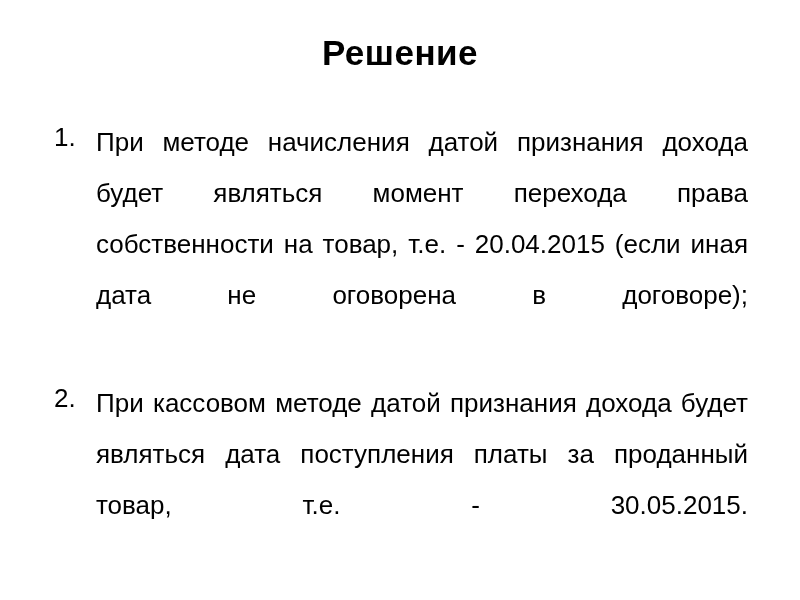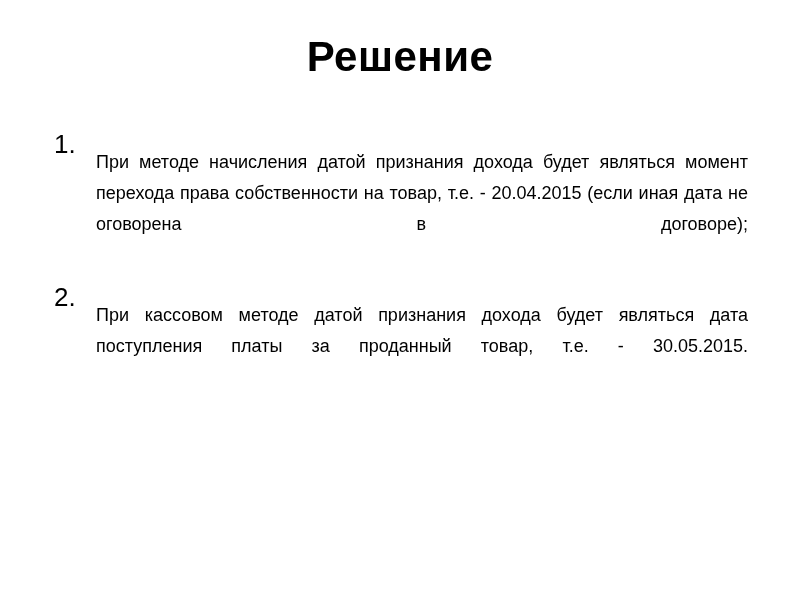--- a/index.html
+++ b/index.html
@@ -16,21 +16,21 @@
   }
   .slide {
     width: 800px;
     height: 600px;
     box-sizing: border-box;
     padding: 34px 52px 0 52px;
     position: relative;
   }
   .slide-title {
     text-align: center;
-    font-size: 42px;
+    font-size: 35px;
     font-weight: bold;
     letter-spacing: 0.5px;
     margin: 0 0 44px 0;
     line-height: 1.1;
   }
   .list {
     margin: 0;
     padding: 0;
     list-style: none;
   }
@@ -43,26 +43,25 @@
     width: 44px;
     flex: 0 0 44px;
     font-size: 26px;
     line-height: 41px;
     text-align: left;
     padding-left: 2px;
     box-sizing: border-box;
   }
   .item-text {
     flex: 1 1 auto;
-    font-size: 18px;
-    line-height: 31px;
+    font-size: 26px;
+    line-height: 51px;
     text-align: justify;
     text-justify: inter-word;
     hyphens: none;
-    margin-top: 23px;
   }
   
   .item-text::after {
     content: "";
     display: inline-block;
     width: 100%;
   }
 </style>
 </head>
 <body>

